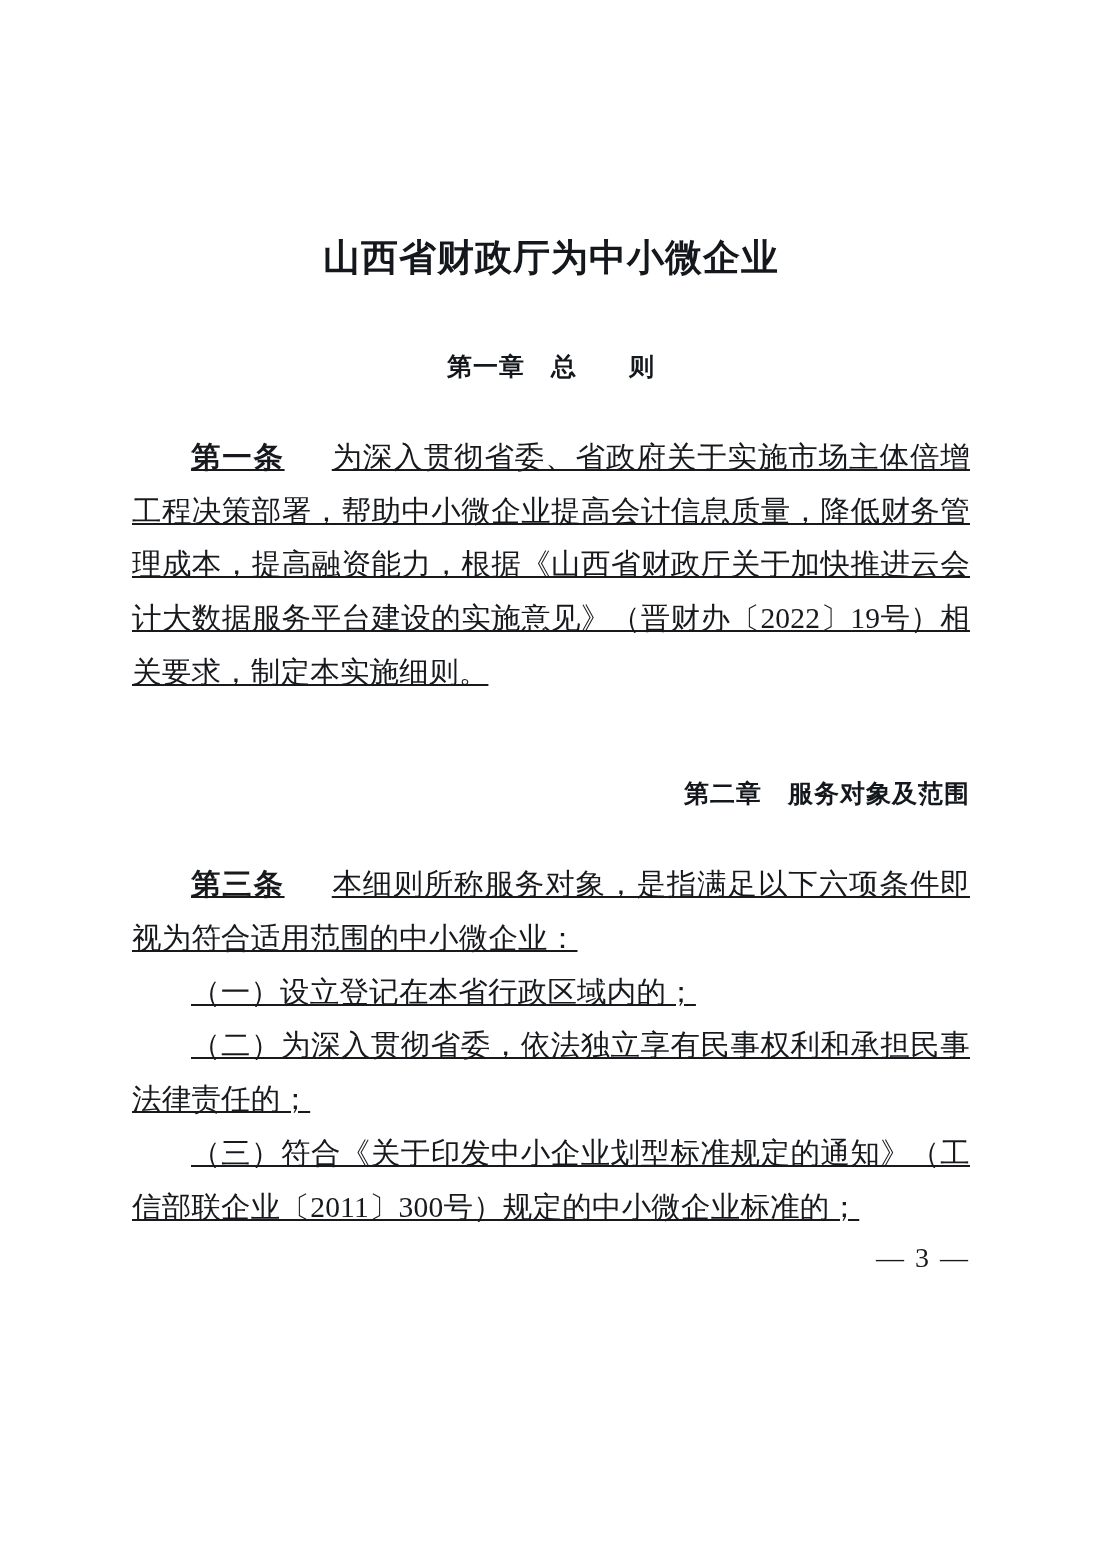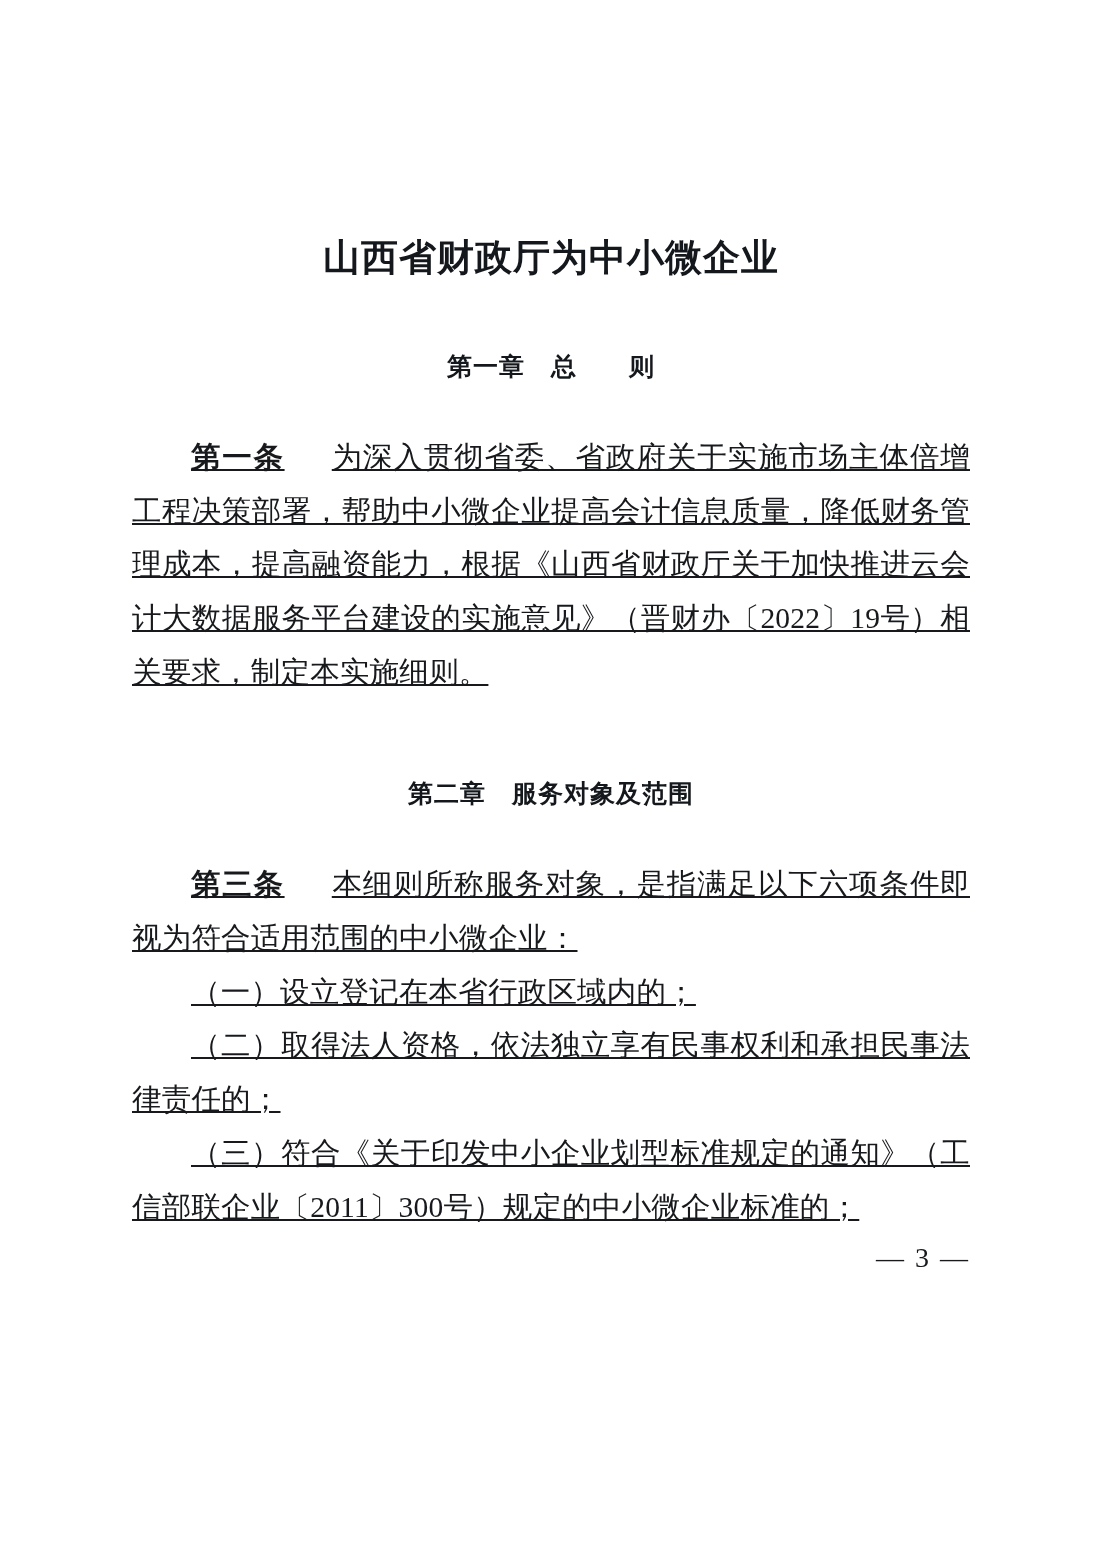--- a/index.html
+++ b/index.html
@@ -42,20 +42,21 @@
     font-size: 25px;
     letter-spacing: 1px;
     color: #14181c;
     margin: 0;
   }
   .chapter-1 {
     padding-top: 62px;
   }
   .chapter-2 {
     padding-top: 78px;
+    text-align: right;
   }
   .para {
     font-size: 29.5px;
     line-height: 1.82;
     text-align: justify;
     text-justify: inter-ideograph;
     margin: 0;
     letter-spacing: 0.2px;
     color: #17191c;
     text-decoration: underline;
@@ -99,17 +100,17 @@
   </p>
 
 
   <h2 class="chapter-heading chapter-2">第二章　服务对象及范围</h2>
 
   <p class="para para-first indent">
     <span class="art-label">第三条</span><span class="spacer-title-gap"></span><span>本细则所称服务对象，是指满足以下六项条件即视为符合适用范围的中小微企业：</span>
   </p>
 
   <p class="para indent">（一）设立登记在本省行政区域内的；</p>
-  <p class="para indent">（二）取得法人资格，依法独立享有民事权利和承担民事法律责任的；</p>
+  <p class="para indent">（二）为深入贯彻省委，依法独立享有民事权利和承担民事法律责任的；</p>
   <p class="para indent">（三）符合《关于印发中小企业划型标准规定的通知》（工信部联企业〔2011〕300号）规定的中小微企业标准的；</p>
 
   <div class="page-number">— 3 —</div>
 </div>
 
 </body></html>

